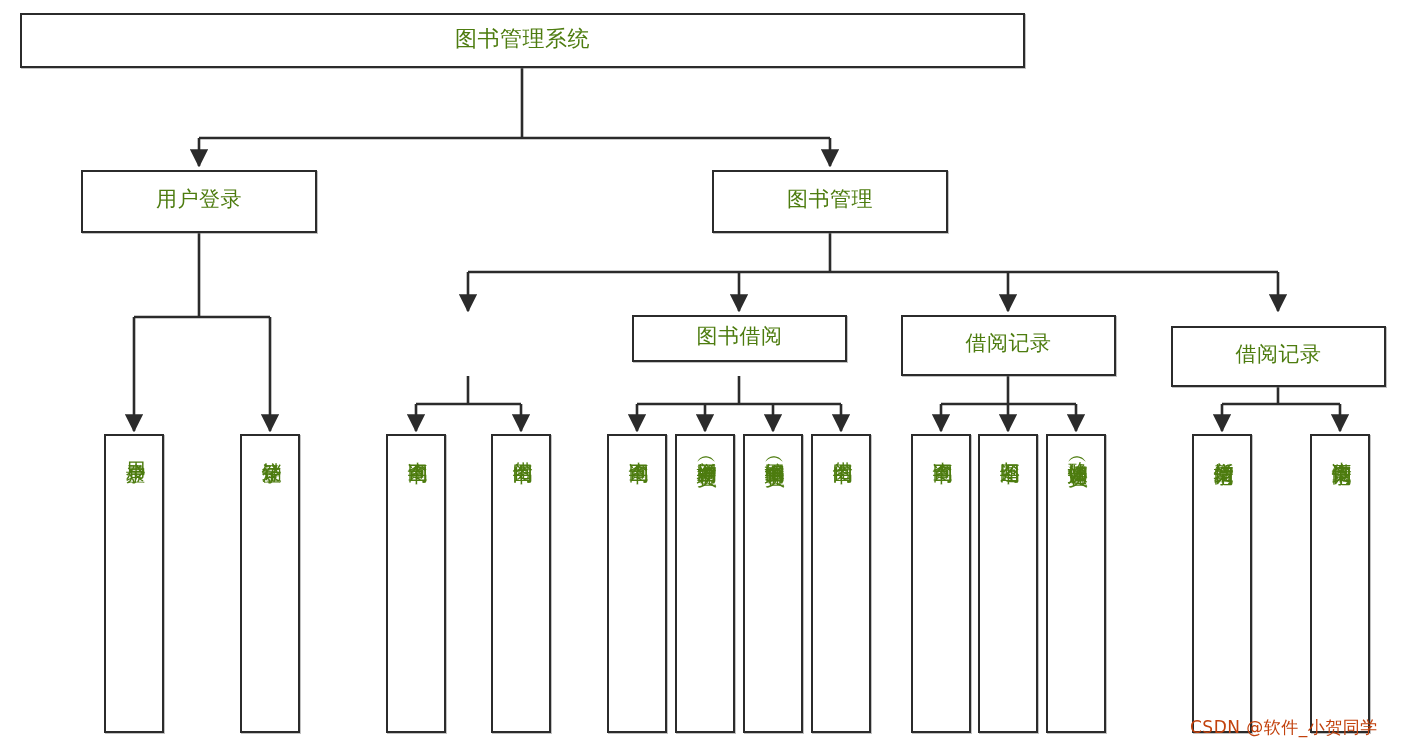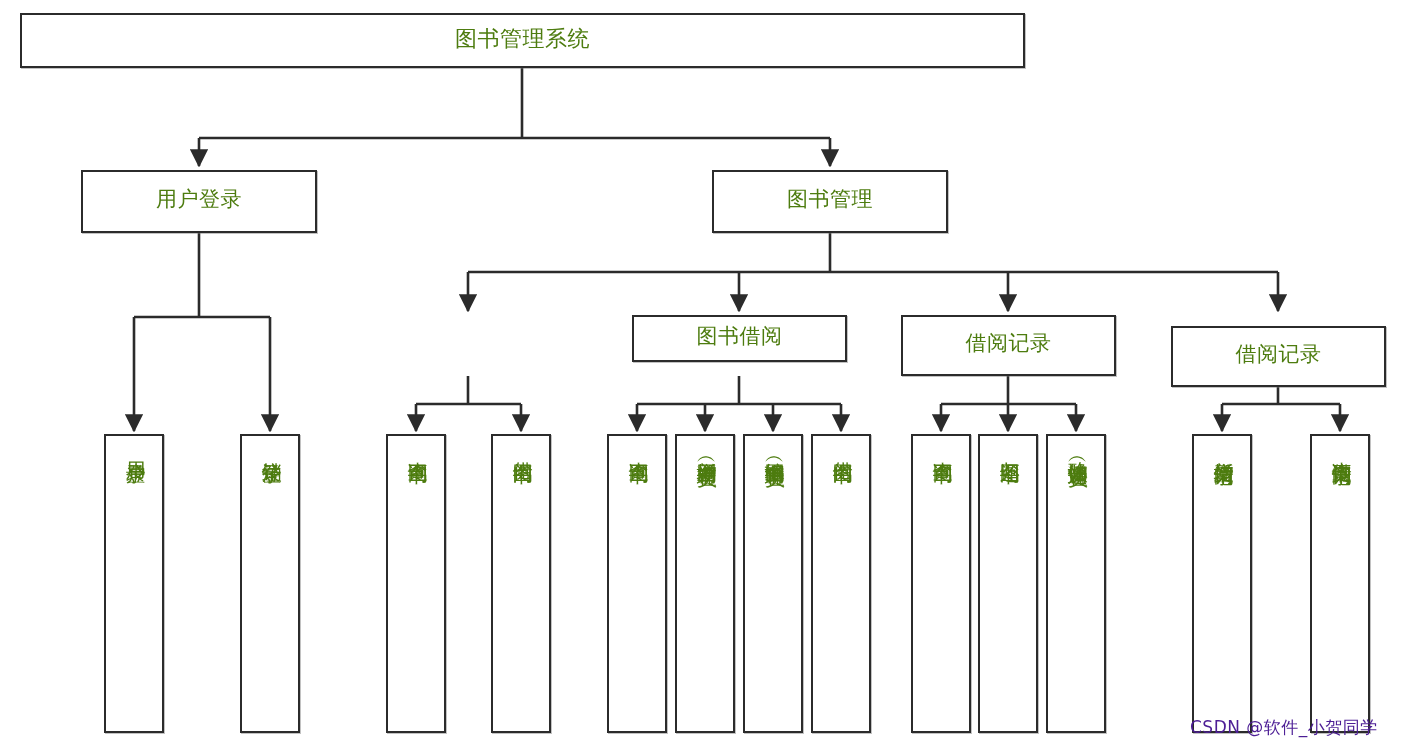--- a/index.html
+++ b/index.html
@@ -60,21 +60,21 @@
     text-orientation: upright;
     font-size: 20px;
     line-height: 1.12;
     letter-spacing: 1px;
     white-space: nowrap;
     margin: 0 auto;
   }
   .watermark {
     position: absolute;
     font-size: 17px;
-    color: #4c1d95;
+    color: #c2410c;
     white-space: nowrap;
     letter-spacing: 0.5px;
   }
 </style>
 </head>
 <body>
 
 <div id="canvas">
 
   <svg id="wires" viewBox="0 0 1405 747" width="1405" height="747">

